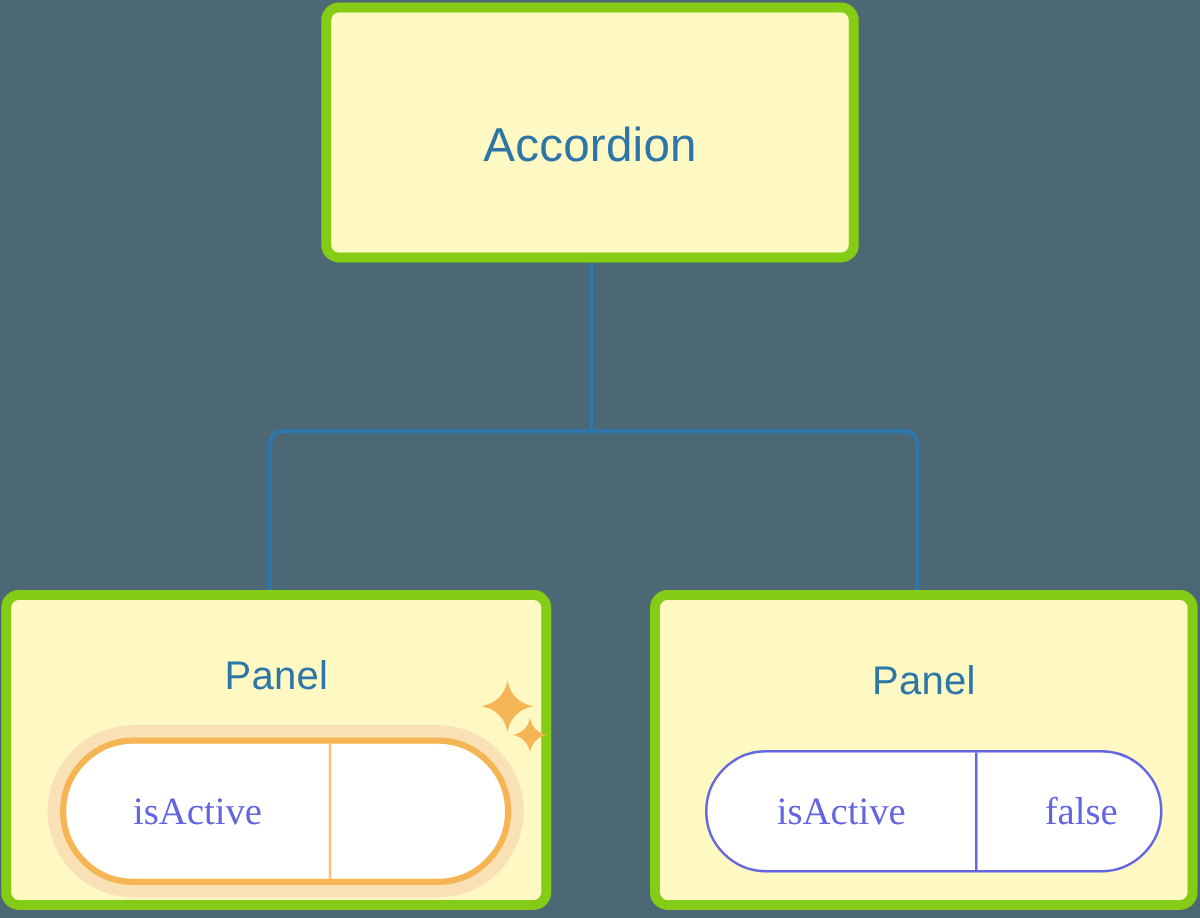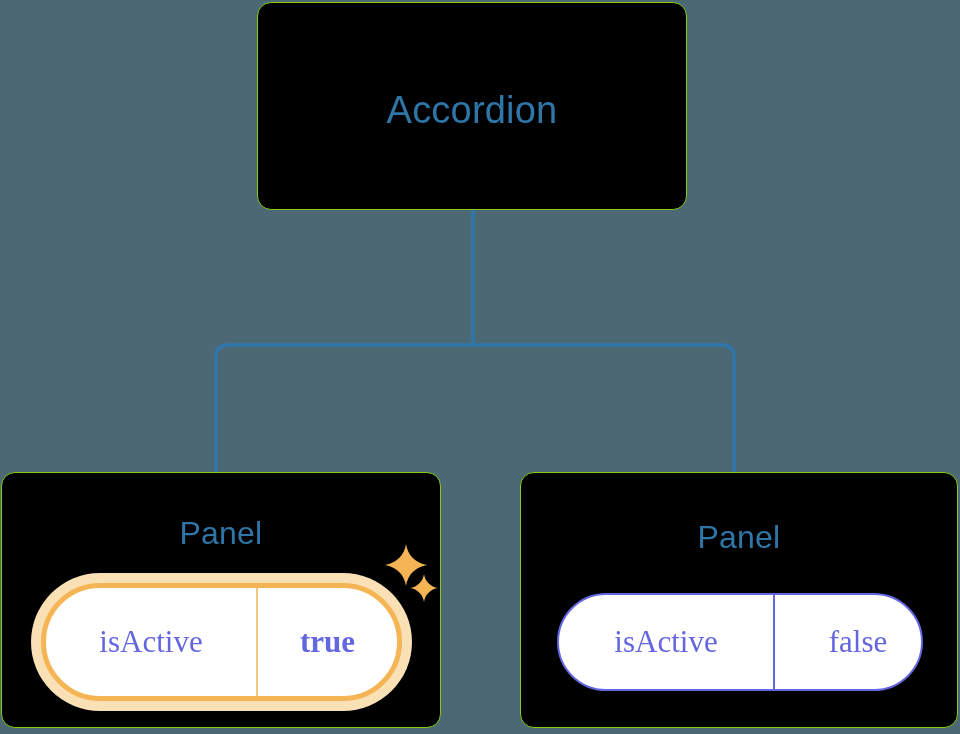--- a/index.html
+++ b/index.html
@@ -26,22 +26,22 @@
     left: 0;
     top: 0;
     width: 960px;
     height: 734px;
     pointer-events: none;
   }
 
   
   .node-card {
     position: absolute;
-    background: #000000;
-    border: 1px solid #84cc16;
+    background: #fef9c3;
+    border: 8px solid #84cc16;
     border-radius: 14px;
     box-sizing: border-box;
   }
   .node-root {
     left: 257px;
     top: 2px;
     width: 430px;
     height: 208px;
   }
   .node-child-left {
@@ -191,21 +191,20 @@
   <div class="node-card node-root">
     <div class="node-title">Accordion</div>
   </div>
 
   <div class="node-card node-child-left">
     <div class="node-title">Panel</div>
 
     <div class="pill-highlight-wrap">
       <div class="pill pill-highlight">
         <span class="pill-key">isActive</span>
-        <span class="pill-val">true</span>
       </div>
     </div>
   </div>
 
   <svg class="sparkle sparkle-large" viewBox="0 0 44 44">
     <path d="M22 1 C23.6 12.2 31.8 20.4 43 22 C31.8 23.6 23.6 31.8 22 43 C20.4 31.8 12.2 23.6 1 22 C12.2 20.4 20.4 12.2 22 1 Z" fill="#f5b555"></path>
   </svg>
   <svg class="sparkle sparkle-small" viewBox="0 0 30 30">
     <path d="M15 1 C16.1 8.4 21.6 13.9 29 15 C21.6 16.1 16.1 21.6 15 29 C13.9 21.6 8.4 16.1 1 15 C8.4 13.9 13.9 8.4 15 1 Z" fill="#f5b555"></path>
   </svg>

